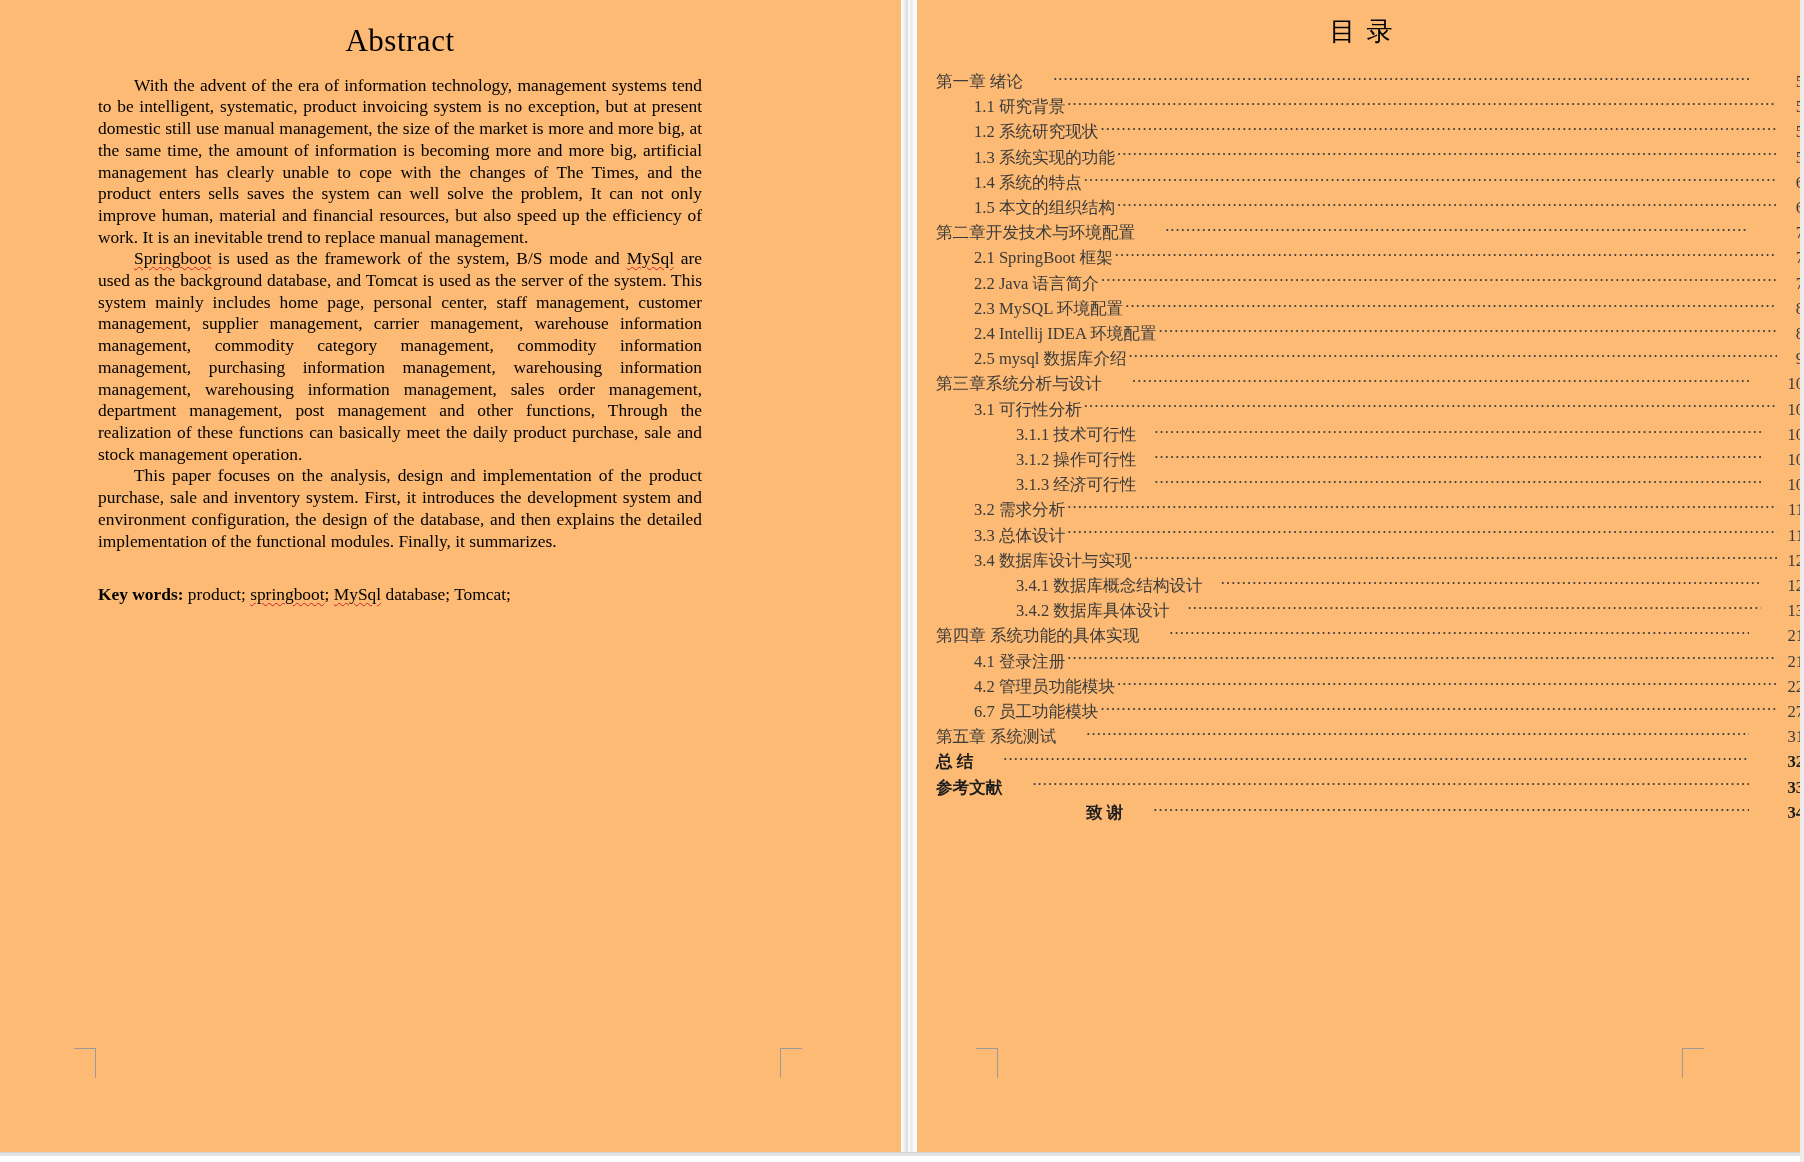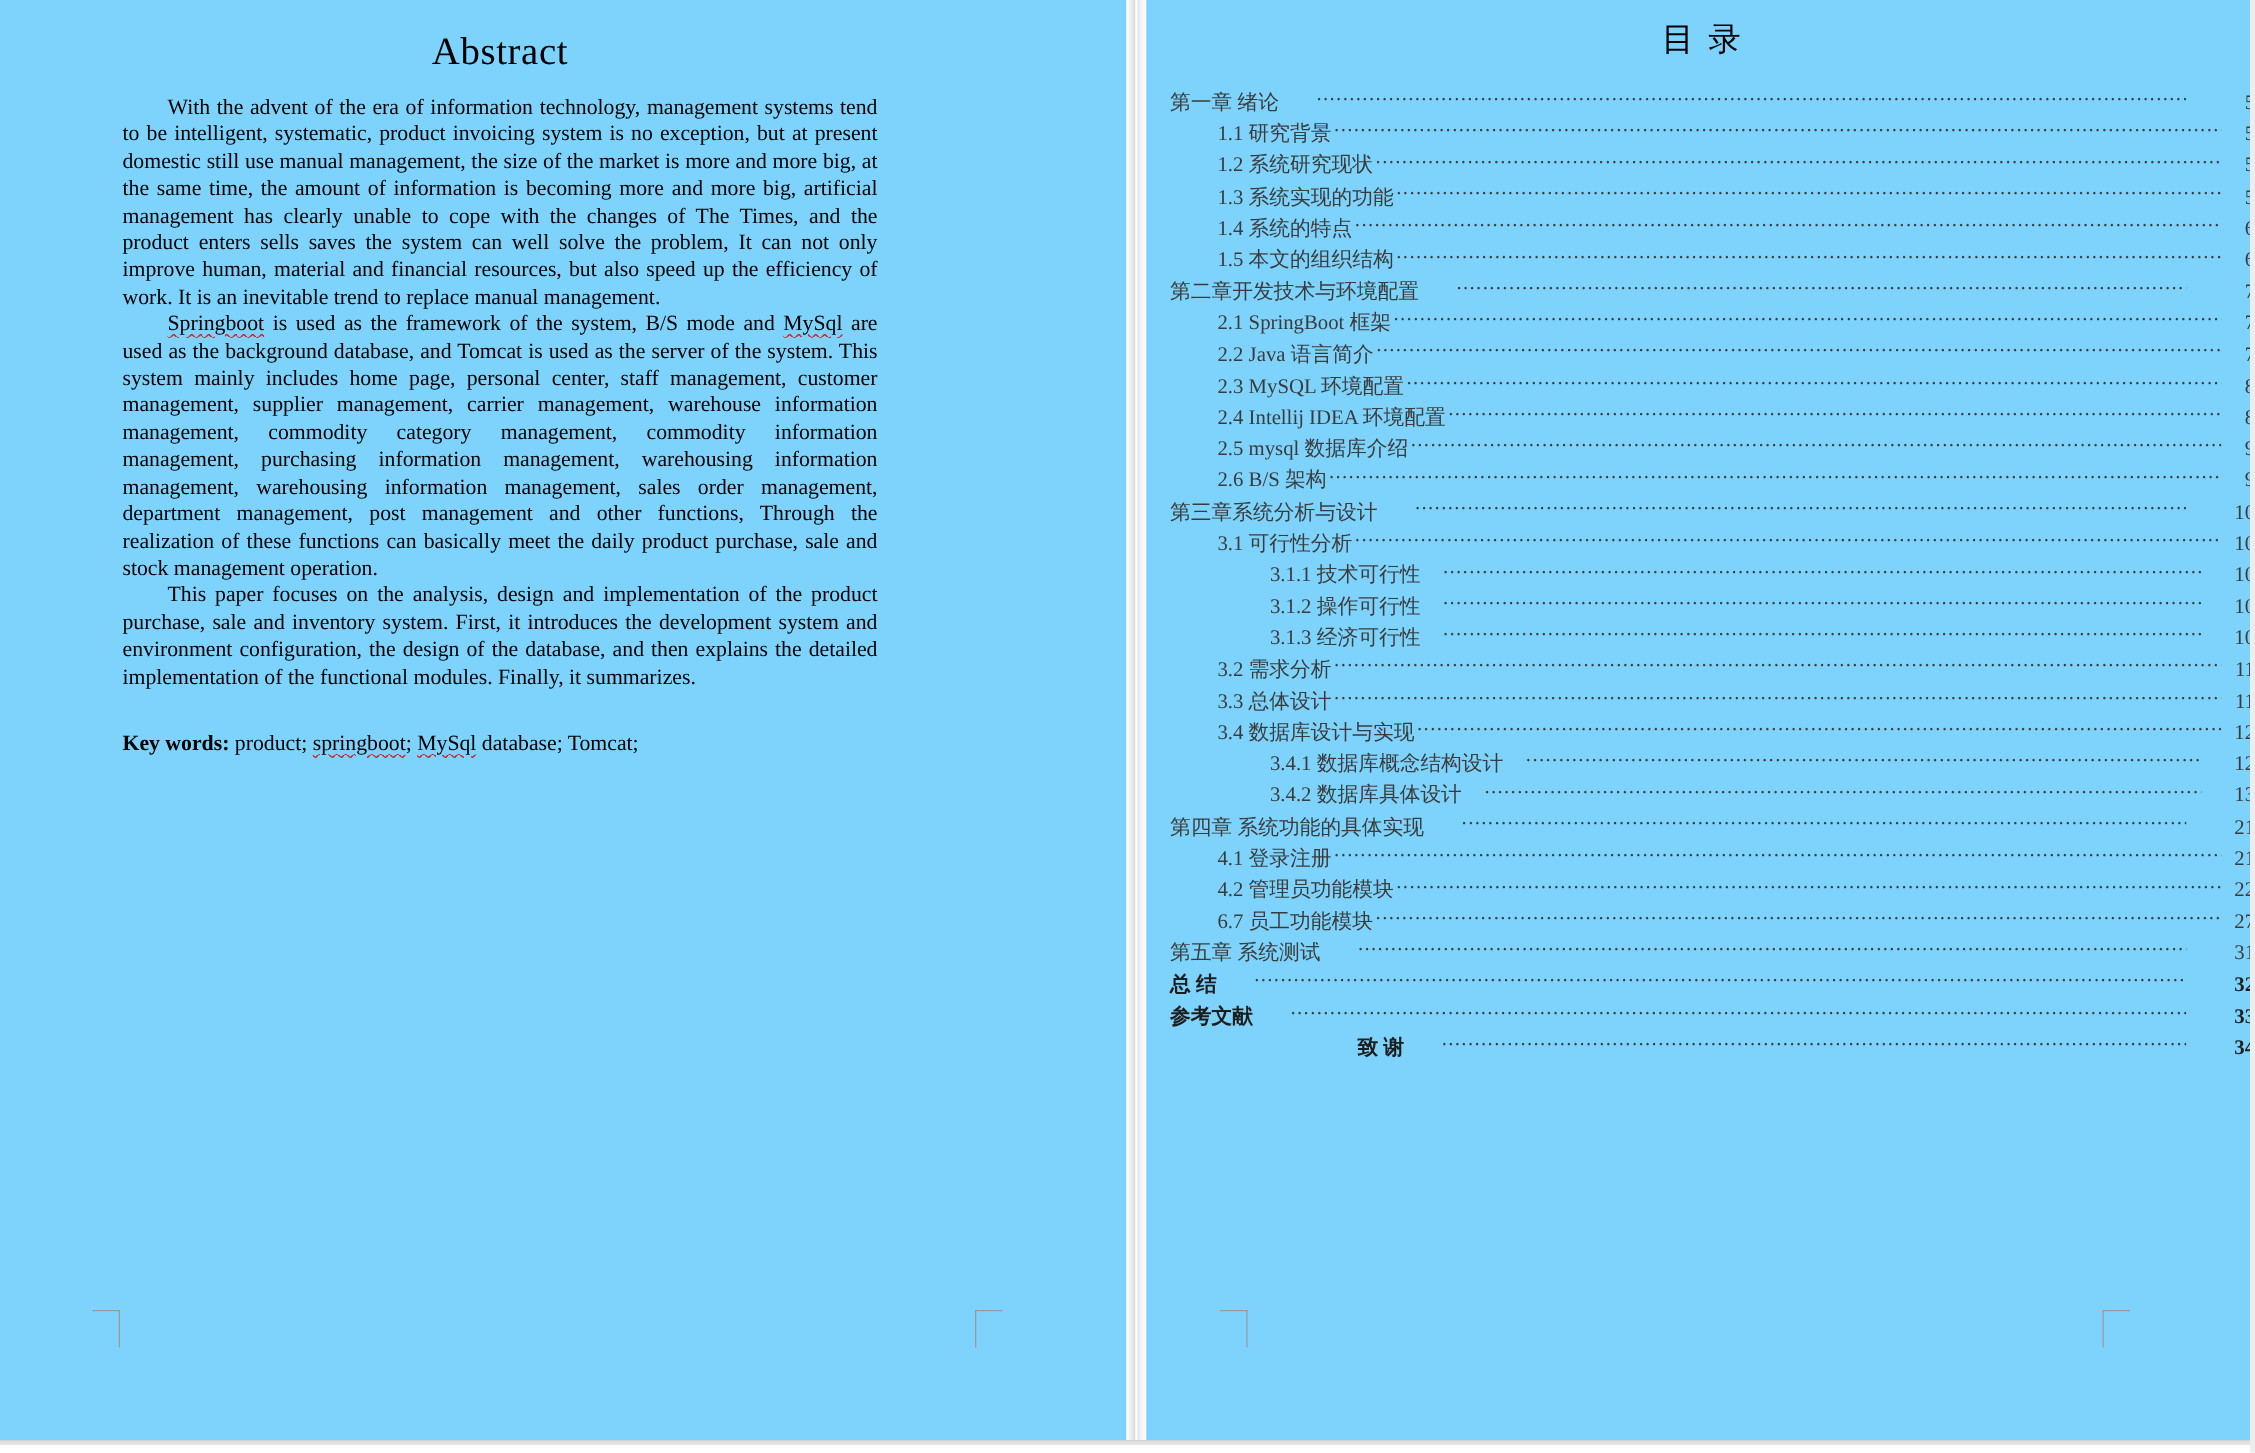--- a/index.html
+++ b/index.html
@@ -21,21 +21,21 @@
     height: 1162px;
     background: #ffffff;
     display: flex;
     flex-direction: row;
     align-items: flex-start;
   }
 
   
   .page {
     position: relative;
-    background: #7dd3fc;
+    background: #fdba74;
     height: 1155px;
     box-sizing: border-box;
     overflow: hidden;
   }
   .page-left  { width: 902px; }
   .page-right { width: 902px; }
 
   
   .gutter {
     position: absolute;
@@ -288,25 +288,20 @@
           <li class="toc-row lvl1">
             <span class="lbl">2.4   Intellij IDEA 环境配置</span>
             <span class="leader"></span>
             <span class="pg">8</span>
           </li>
           <li class="toc-row lvl1">
             <span class="lbl">2.5   mysql 数据库介绍</span>
             <span class="leader"></span>
             <span class="pg">9</span>
           </li>
-          <li class="toc-row lvl1">
-            <span class="lbl">2.6   B/S 架构</span>
-            <span class="leader"></span>
-            <span class="pg">9</span>
-          </li>
           <li class="toc-row lvl0">
             <span class="lbl">第三章系统分析与设计</span>
             <span class="leader"></span>
             <span class="pg">10</span>
           </li>
           <li class="toc-row lvl1">
             <span class="lbl">3.1 可行性分析</span>
             <span class="leader"></span>
             <span class="pg">10</span>
           </li>

